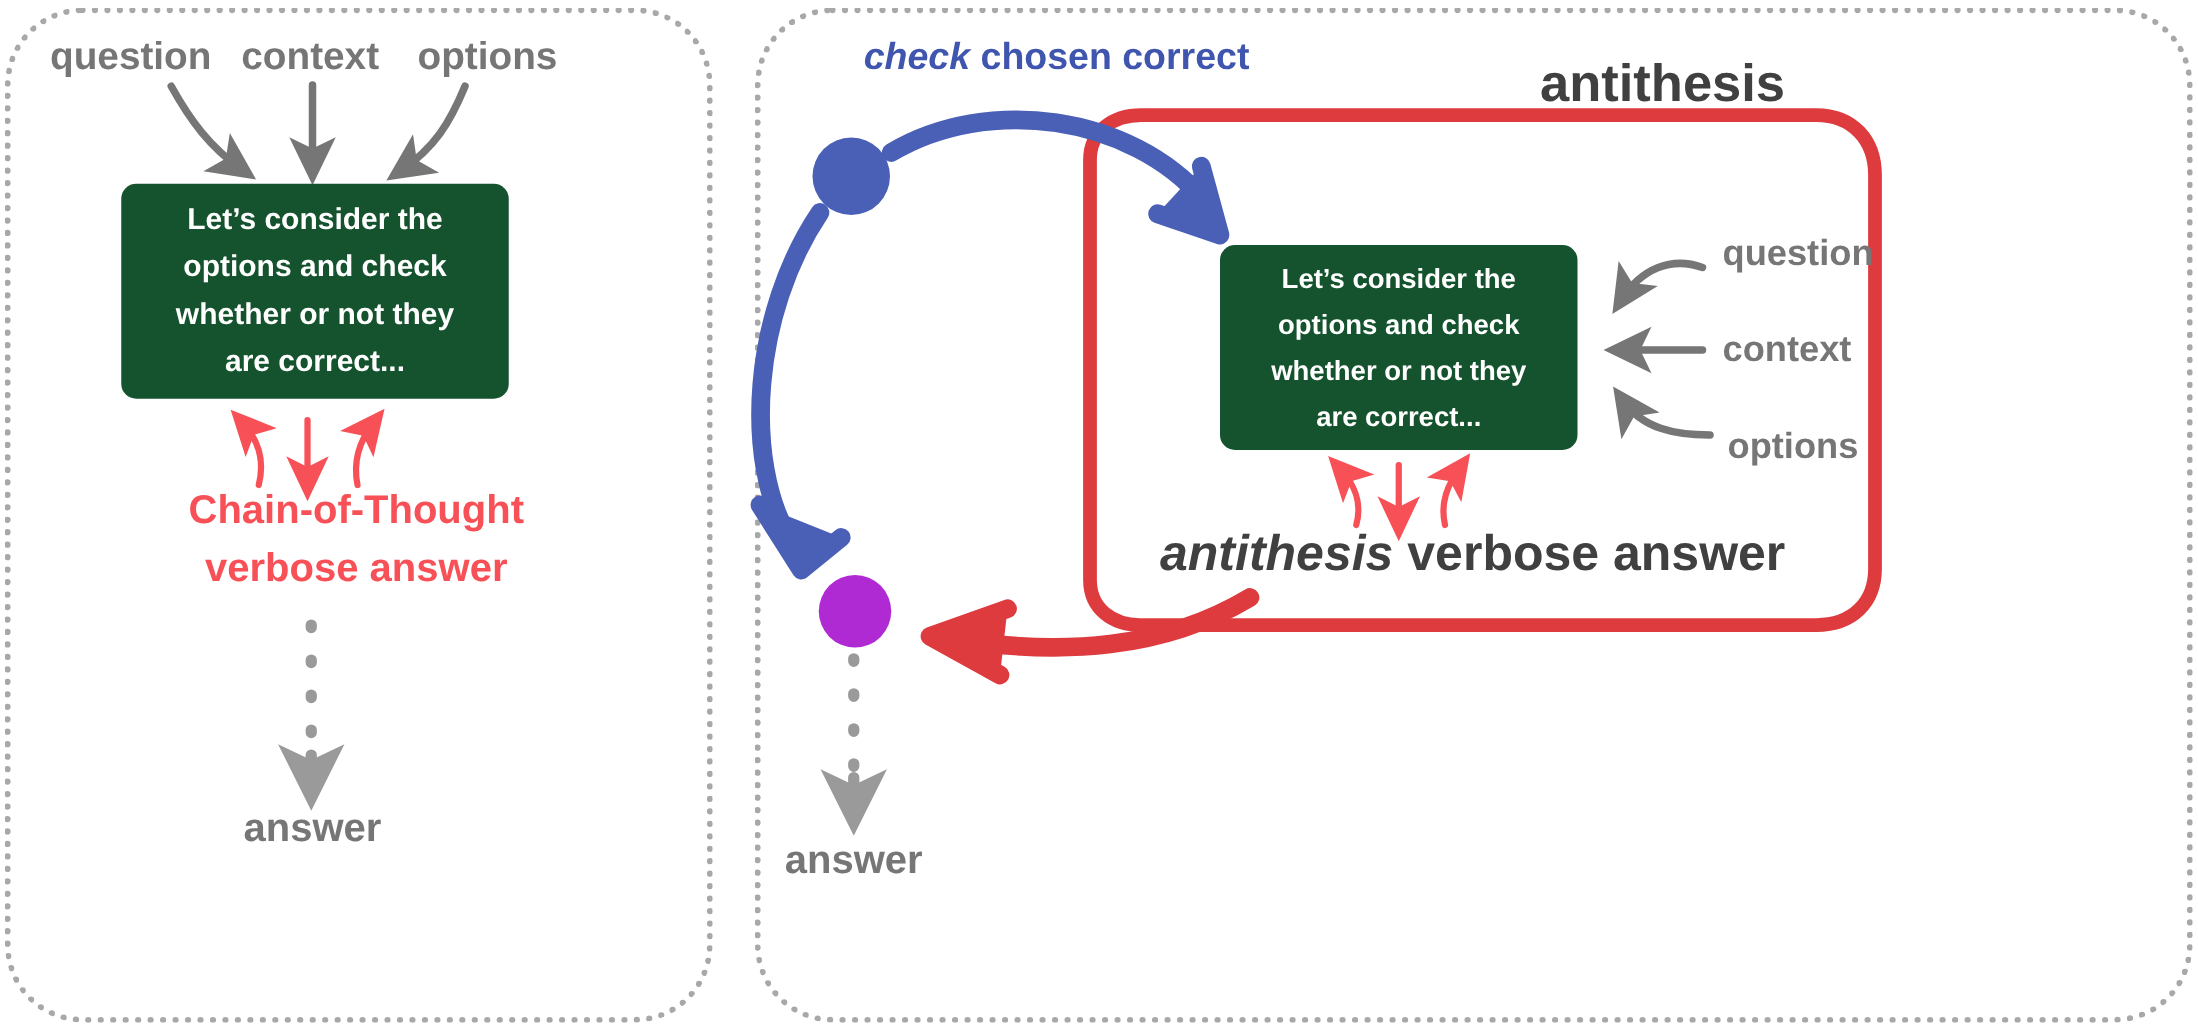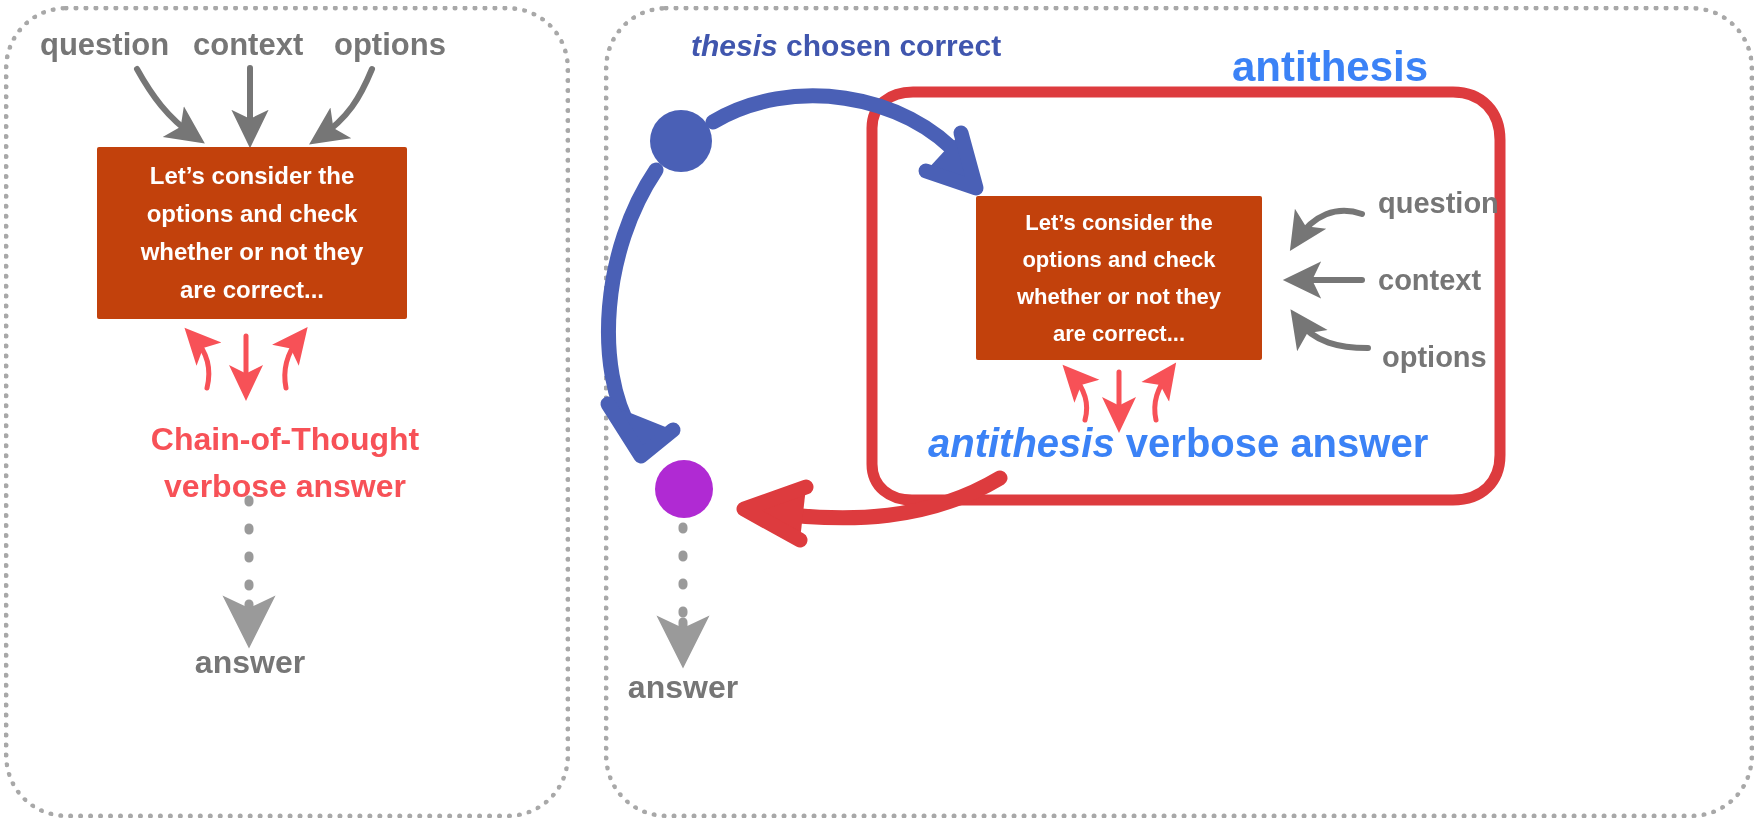--- a/index.html
+++ b/index.html
@@ -12,27 +12,27 @@
     border-radius:62px;
     box-sizing:border-box;
     background:transparent;
   }
   #panel-cot{left:4px;  top:6px;  width:566px; height:812px;}
   #panel-dot{left:604px;top:6px;  width:1150px;height:812px;}
 
   .lbl{position:absolute;white-space:nowrap;font-weight:bold;line-height:1.1;}
   .gray{color:#767676;}
   .red-txt{color:#f75157;}
-  .redd-txt{color:#3b82f6;}
+  .redd-txt{color:#404040;}
   .blue-txt{color:#4056ae;}
 
   .prompt-box{
     position:absolute;
-    background:#c2410c;
-    border-radius:2px;
+    background:#14532d;
+    border-radius:12px;
     color:#ffffff;
     font-weight:bold;
     display:flex;
     align-items:center;
     justify-content:center;
     text-align:center;
     box-sizing:border-box;
   }
   .prompt-box span{display:block;}
 
@@ -131,29 +131,29 @@
 
   <div class="prompt-box" id="cot-box" style="left:97px;top:147px;width:310px;height:172px;font-size:24px;line-height:38px;">
     <div>
       <span>Let’s consider the</span>
       <span>options and check</span>
       <span>whether or not they</span>
       <span>are correct...</span>
     </div>
   </div>
 
-  <div style="position:absolute;left:0px;top:416px;width:570px;text-align:center;">
+  <div style="position:absolute;left:0px;top:384px;width:570px;text-align:center;">
     <div class="lbl red-txt" style="position:static;font-size:32px;line-height:47px;">Chain-of-Thought</div>
     <div class="lbl red-txt" style="position:static;font-size:32px;line-height:47px;">verbose answer</div>
   </div>
 
   <div class="lbl gray" style="left:0px;top:645px;width:500px;text-align:center;font-size:32px;">answer</div>
 
   <div class="lbl blue-txt" style="left:691px;top:29px;font-size:30px;">
-    <em class="it">thesis</em><span class="sep">&nbsp;</span><span>chosen correct</span>
+    <em class="it">check</em><span class="sep">&nbsp;</span><span>chosen correct</span>
   </div>
 
   <div class="lbl redd-txt" style="left:1232px;top:44px;font-size:42px;">antithesis</div>
 
   <div class="dot" style="left:650px;top:110px;width:62px;height:62px;background:#4a60b6;"></div>
 
   <div class="dot" style="left:655px;top:460px;width:58px;height:58px;background:#b02ad3;"></div>
 
   <div class="prompt-box" id="anti-box" style="left:976px;top:196px;width:286px;height:164px;font-size:22px;line-height:37px;">
     <div>

